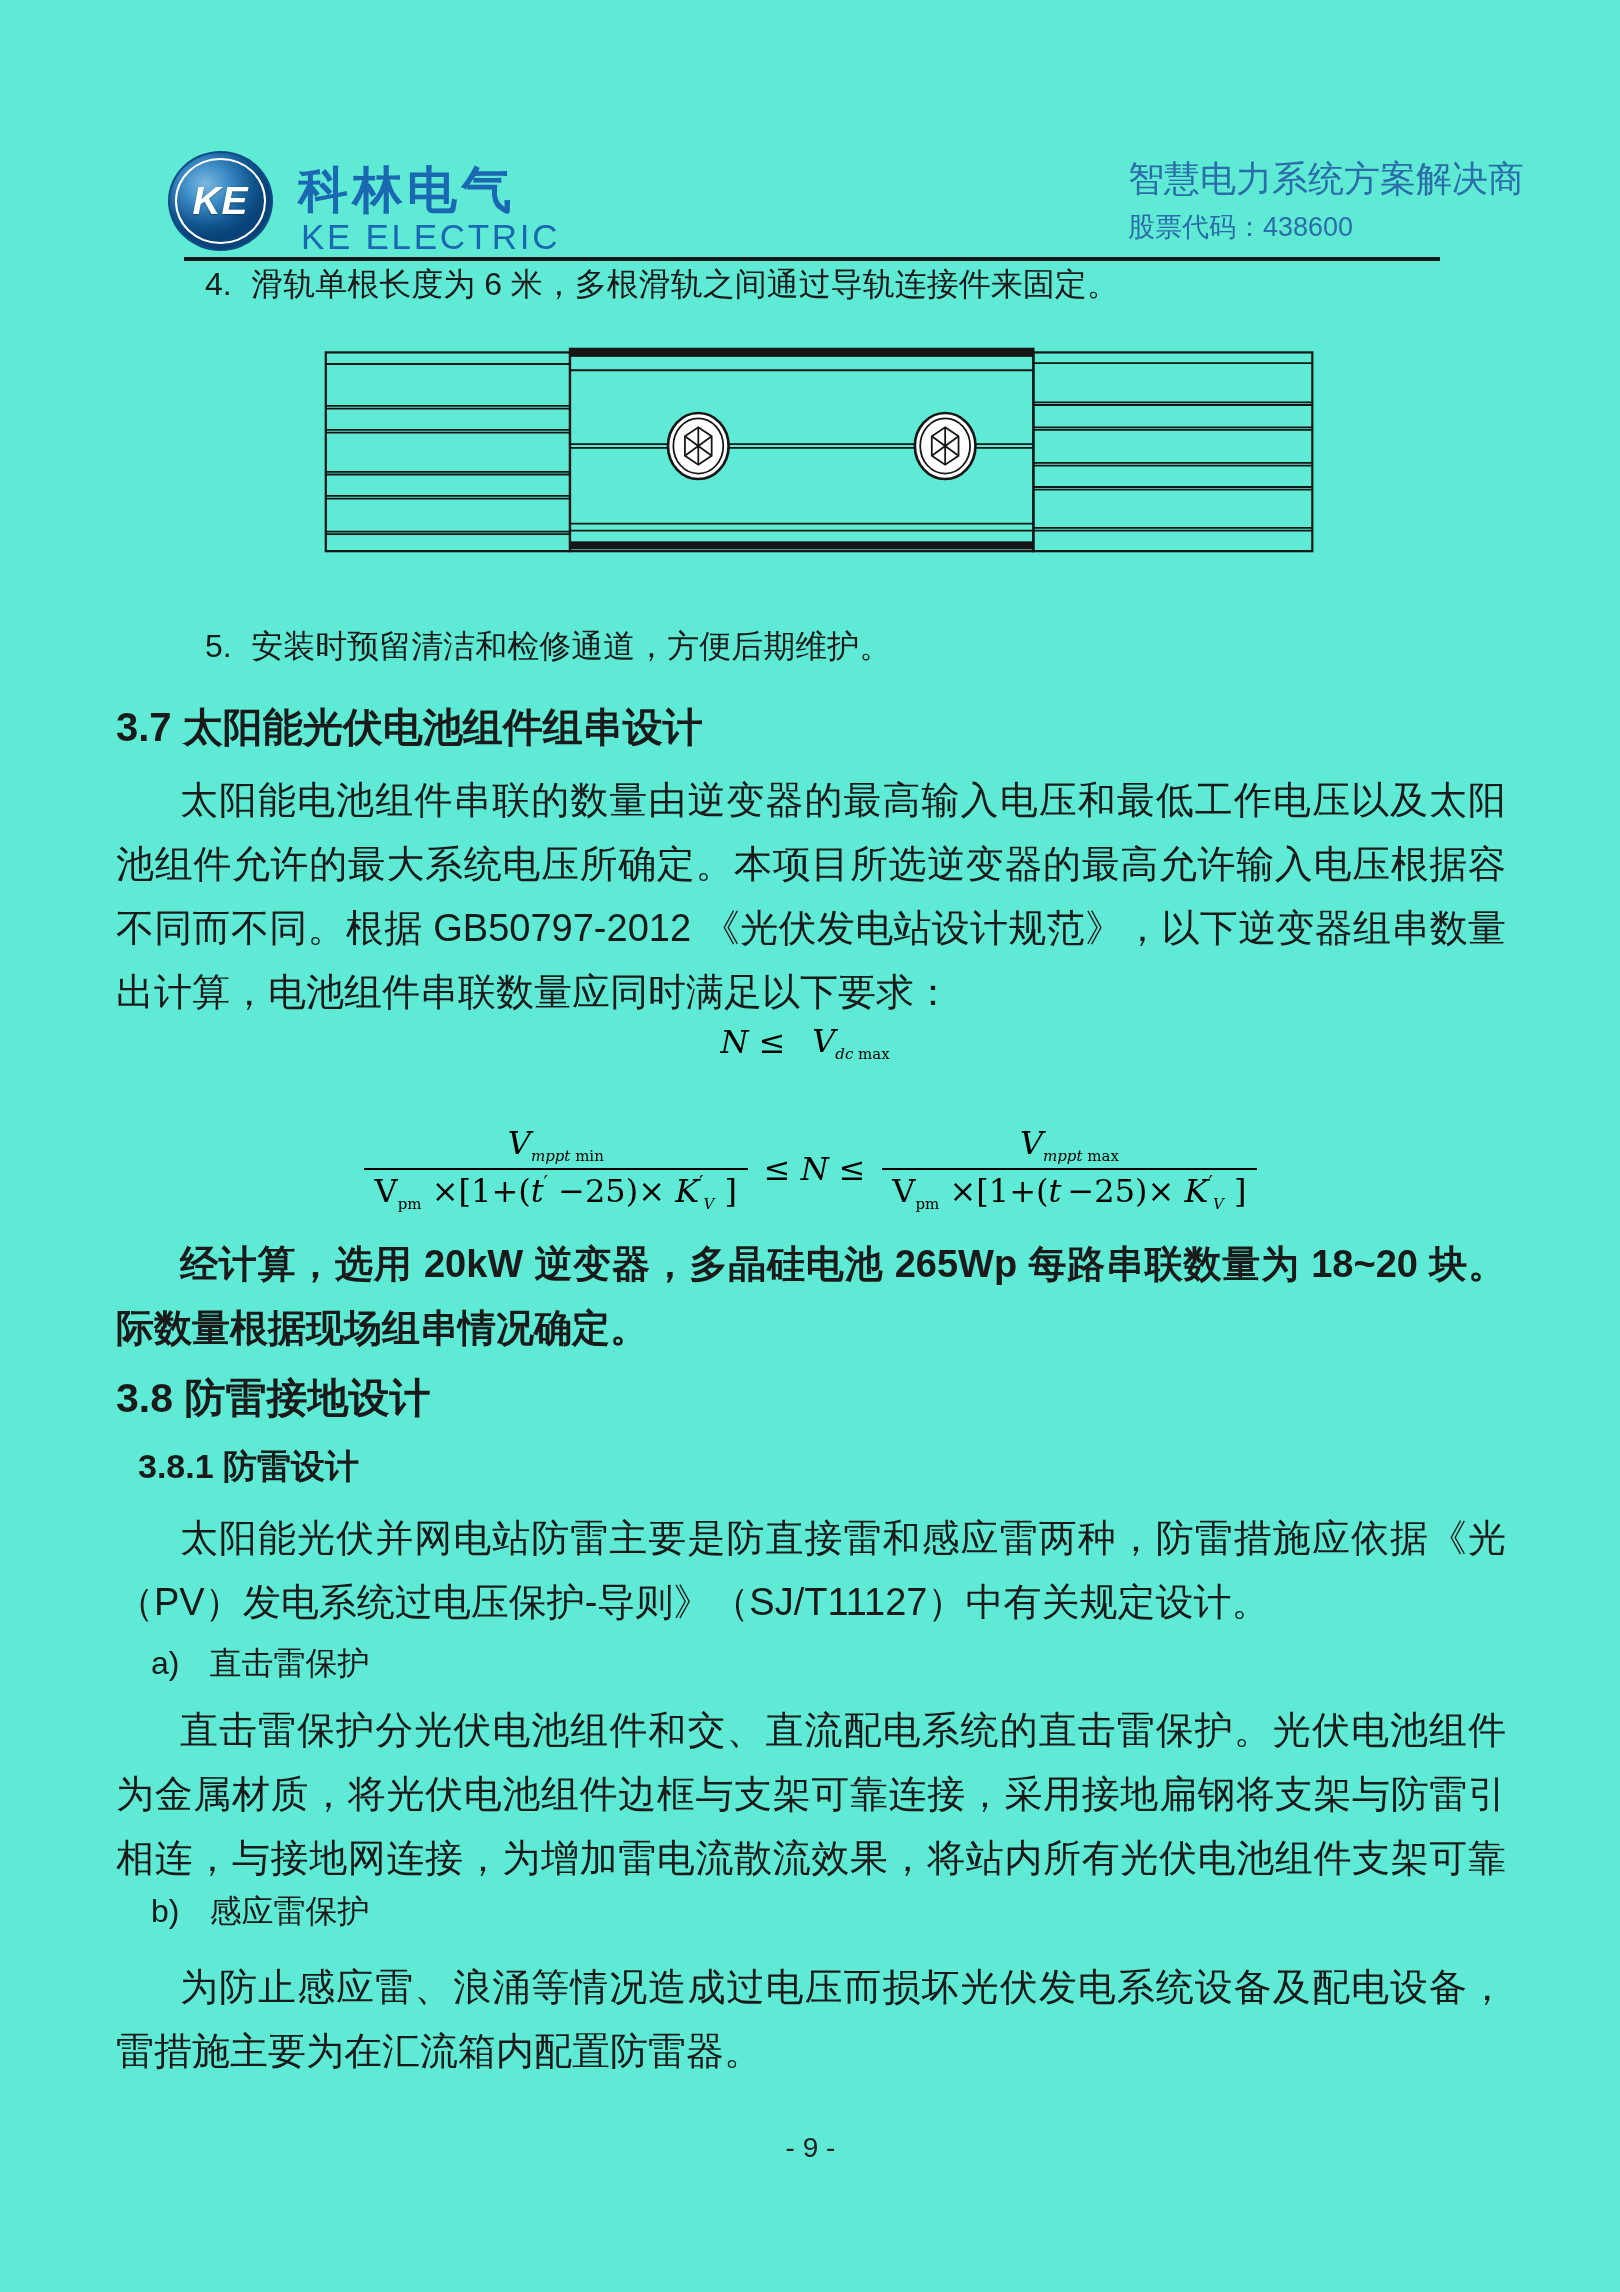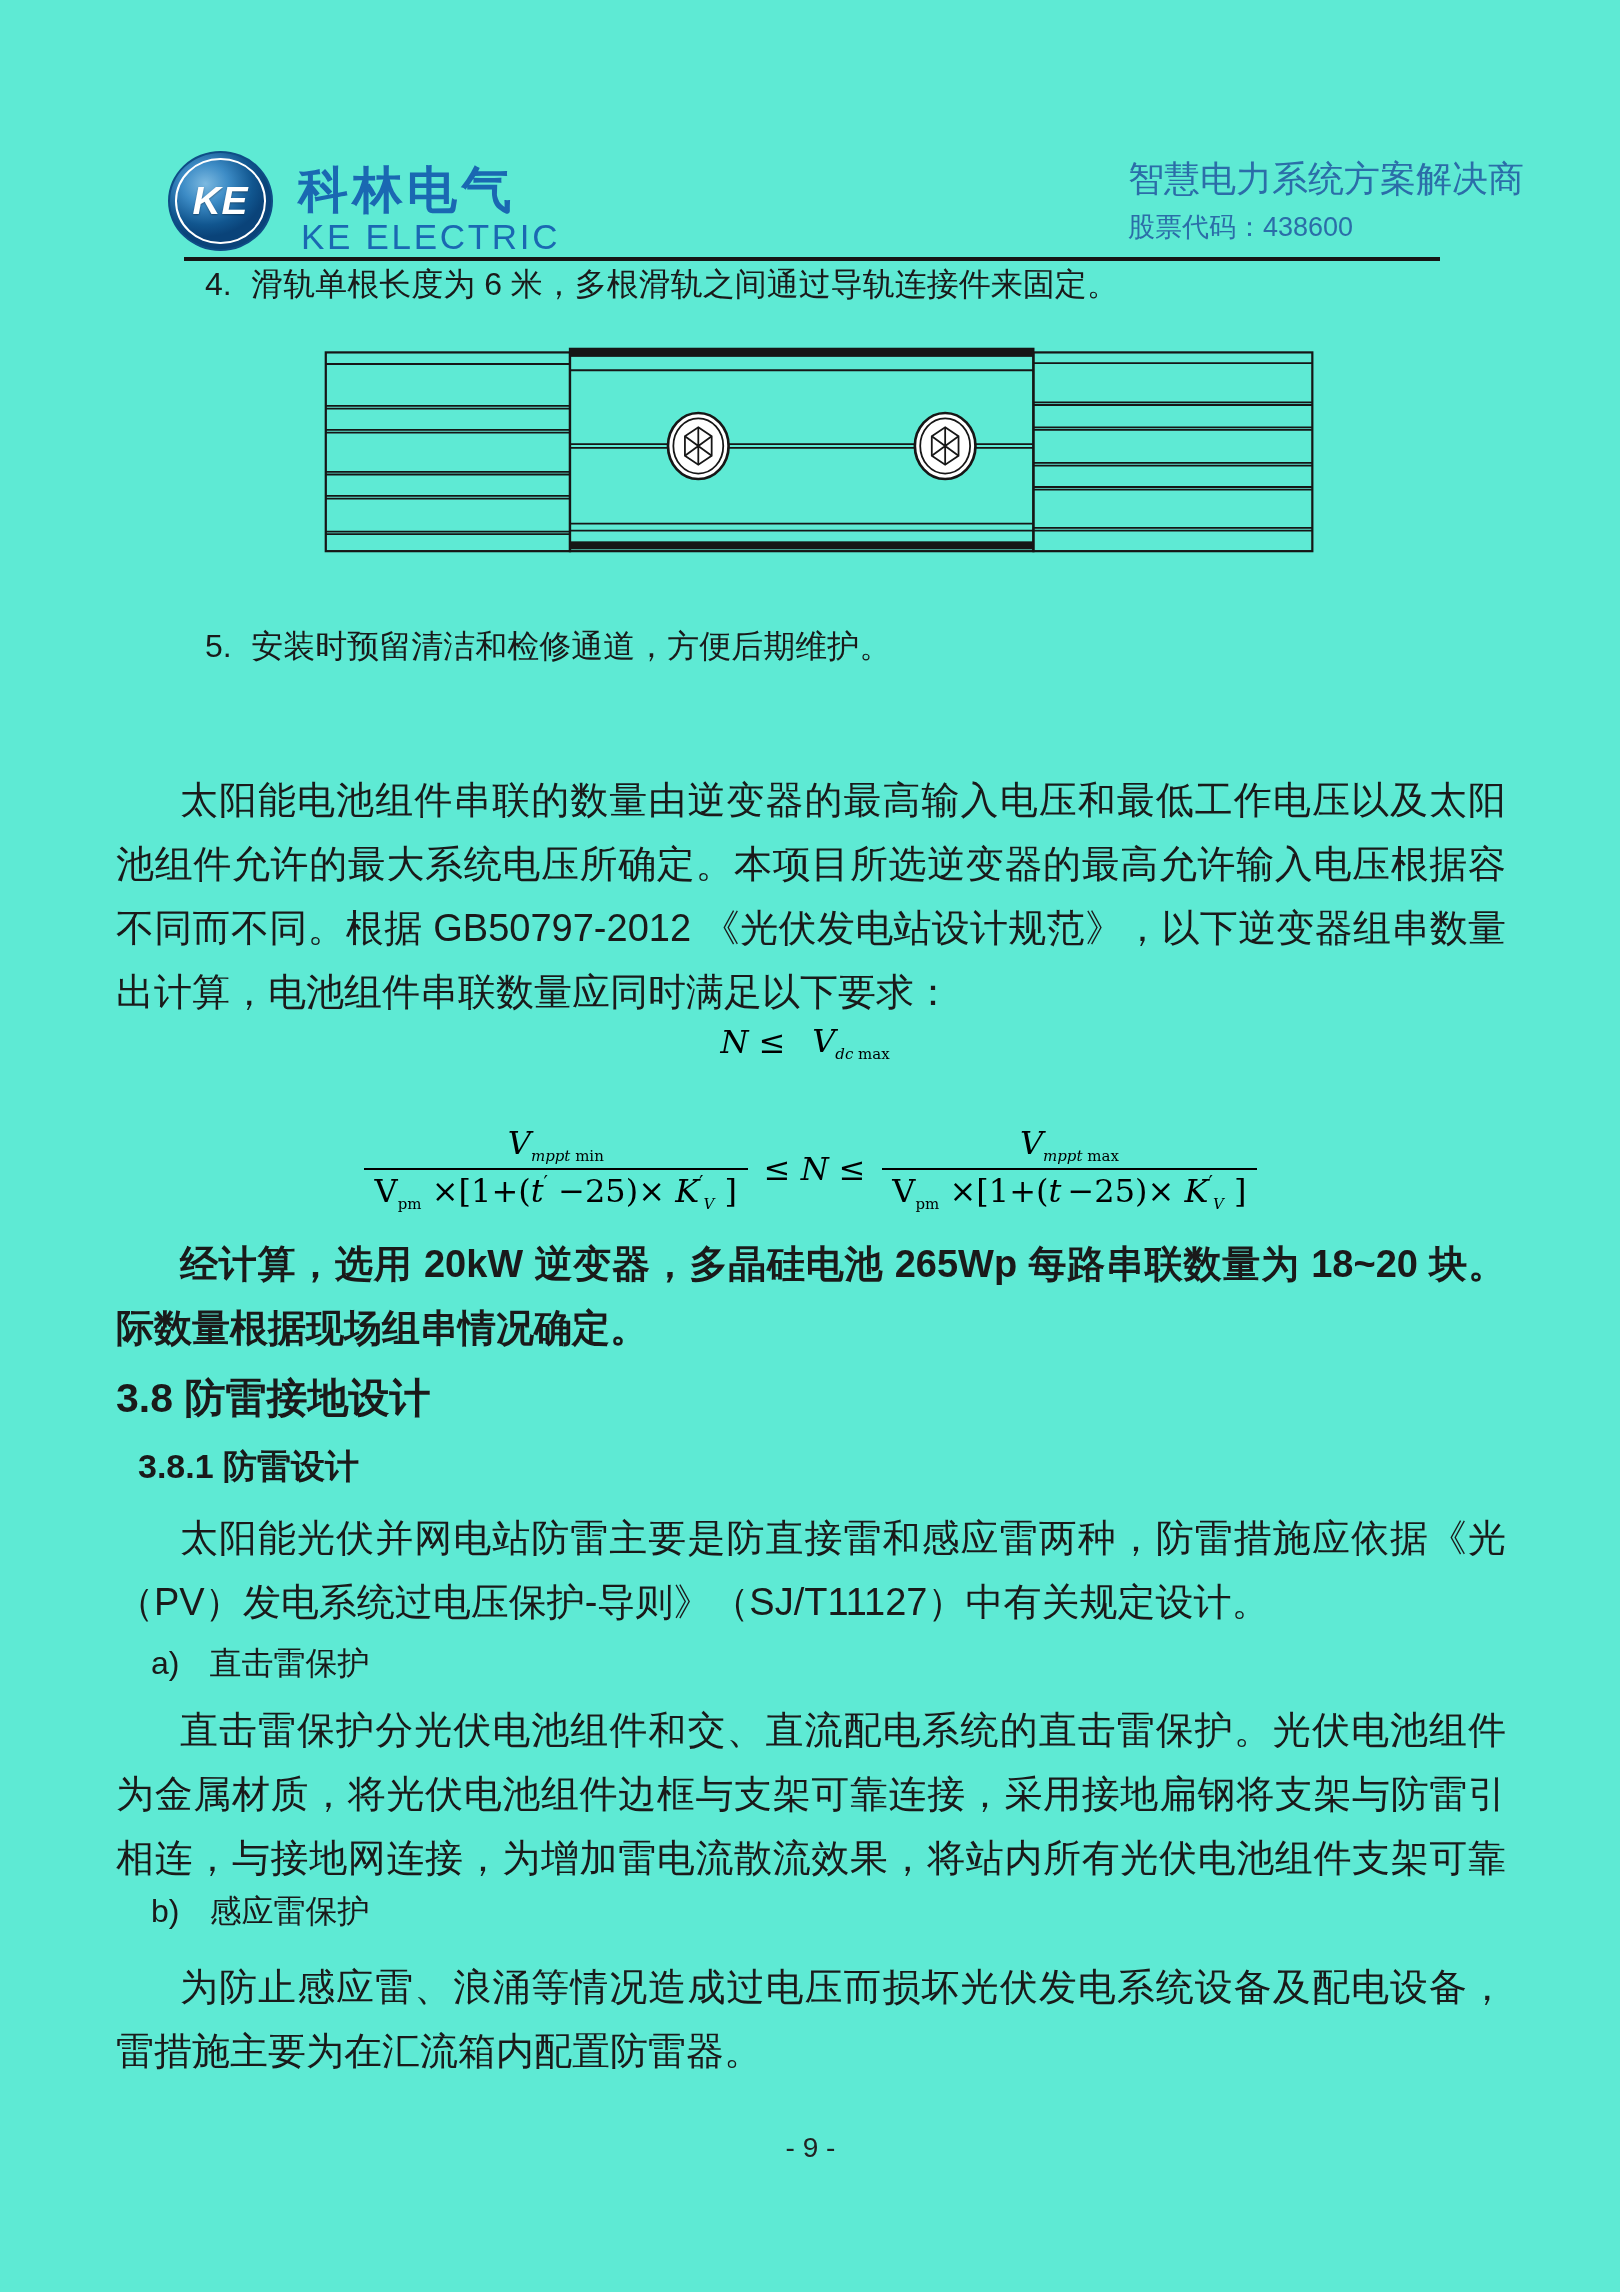--- a/index.html
+++ b/index.html
@@ -115,20 +115,21 @@
         <path d="M0 -21V21 M-15 -11L15 11 M15 -11L-15 11" stroke="#161616" stroke-width="2" fill="none"></path>
       </g>
     </svg>
   </div>
 
   <div class="abs item5 li">
     <span>5.</span>
     <span>安装时预留清洁和检修通道，方便后期维护。</span>
   </div>
 
+  <div class="abs h37">3.7 太阳能光伏电池组件组串设计</div>
   <div class="abs para para37">
     <div class="line ind">太阳能电池组件串联的数量由逆变器的最高输入电压和最低工作电压以及太阳能电</div>
     <div class="line">池组件允许的最大系统电压所确定。本项目所选逆变器的最高允许输入电压根据容量的</div>
     <div class="line">不同而不同。根据 GB50797-2012 《光伏发电站设计规范》，以下逆变器组串数量做</div>
     <div class="line end">出计算，电池组件串联数量应同时满足以下要求：</div>
   </div>
 
   <div class="abs f1">
     <span class="formula feq">
       <span><span class="it">N</span> <span>≤</span></span>

